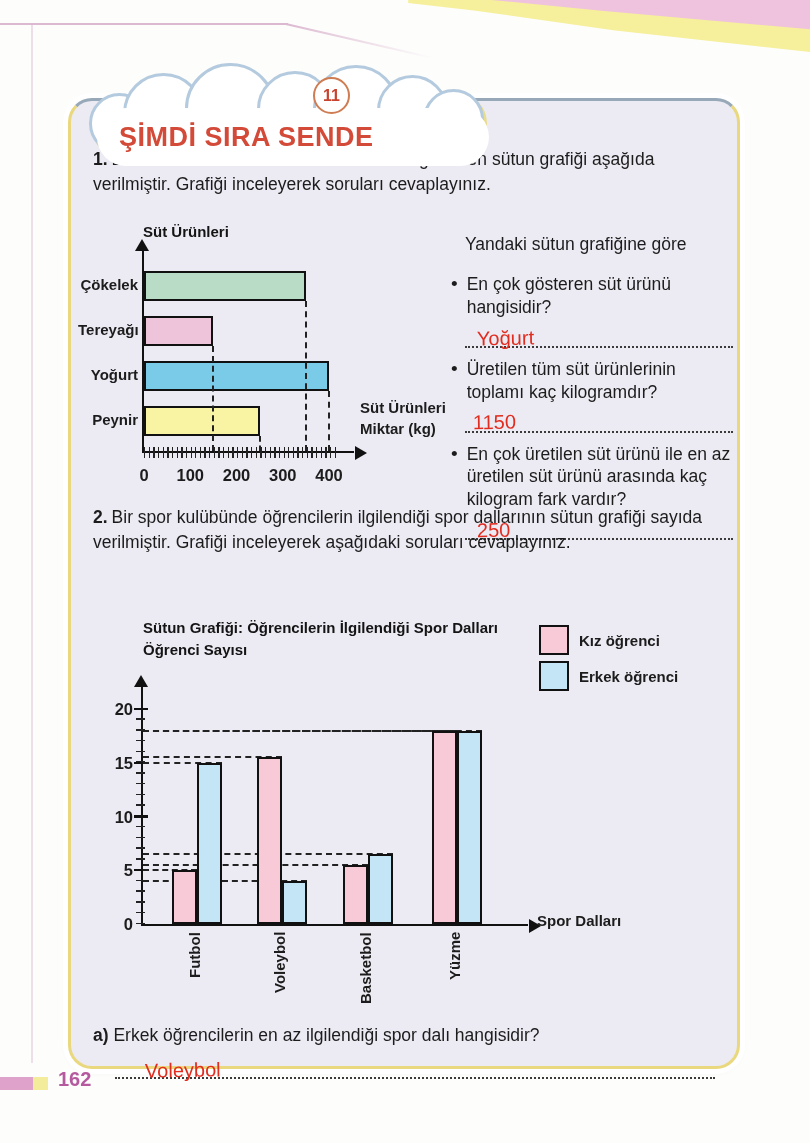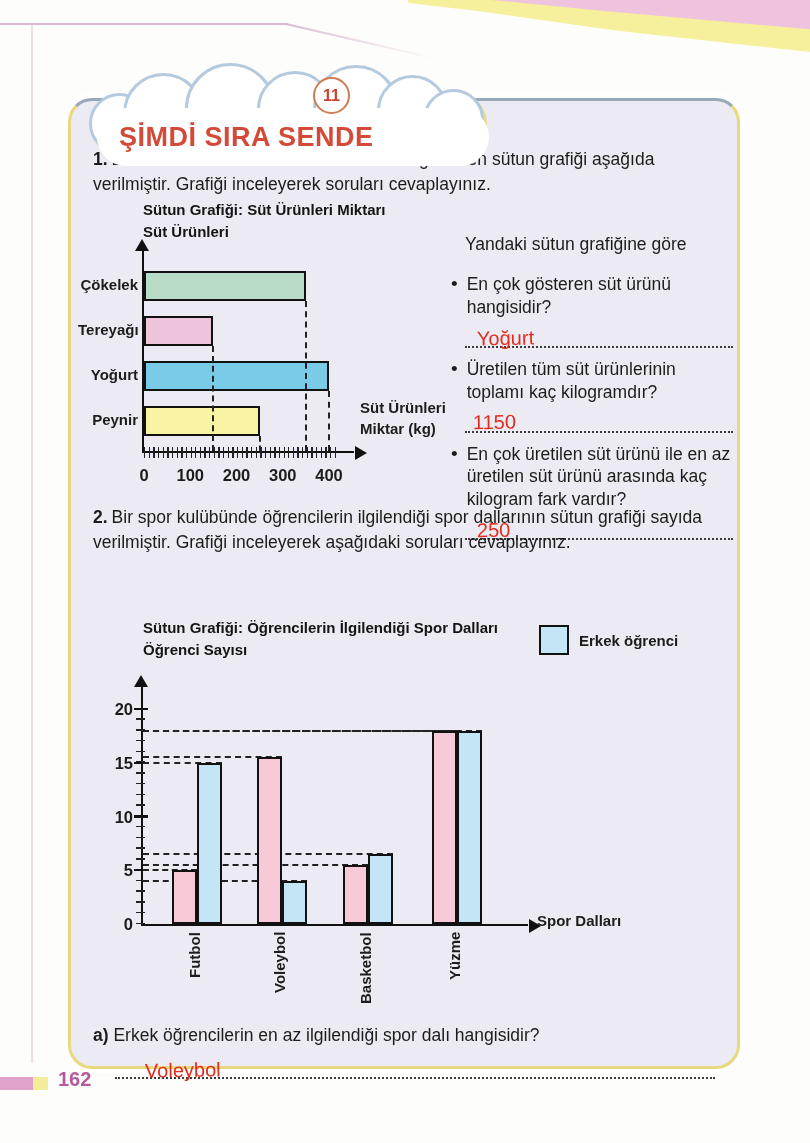--- a/index.html
+++ b/index.html
@@ -123,21 +123,20 @@
       <div class="cloud-body">
         <h1 class="cloud-title">ŞİMDİ SIRA SENDE</h1>
       </div>
     </div>
 
     <div class="q-prompt q1-prompt">
       <span class="q-num">1.</span><span>Bir tesiste üretilen süt ürünleri miktarını gösteren sütun grafiği aşağıda verilmiştir. Grafiği inceleyerek soruları cevaplayınız.</span>
     </div>
 
     <div class="chart1">
-      <div class="c-title t1">Sütun Grafiği: Süt Ürünleri Miktarı</div>
       <div class="c-title t2">Süt Ürünleri</div>
       <div class="plot c1-plot">
         <div class="arrow-up"></div>
         <div class="x-strip"></div>
         <div class="arrow-right"></div>
         <div class="c1-xlabel">
           <div>Süt Ürünleri</div>
           <div>Miktar (kg)</div>
         </div>
       <div class="c1cat" style="left: -66px; top: 25px; width: 60px;">Çökelek</div>
@@ -190,20 +189,24 @@
 
     <div class="q-prompt q2-prompt">
       <span class="q-num">2.</span><span>Bir spor kulübünde öğrencilerin ilgilendiği spor dallarının sütun grafiği sayıda verilmiştir. Grafiği inceleyerek aşağıdaki soruları cevaplayınız.</span>
     </div>
 
     <div class="chart2">
       <div class="c-title t1">Sütun Grafiği: Öğrencilerin İlgilendiği Spor Dalları</div>
       <div class="c-title t2">Öğrenci Sayısı</div>
 
       <div class="legend">
+        <div class="leg-item">
+          <span class="swatch" id="sw0" style="background: rgb(248, 201, 214);"></span>
+          <span class="leg-label">Kız öğrenci</span>
+        </div>
         <div class="leg-item">
           <span class="swatch" id="sw1" style="background: rgb(195, 229, 246);"></span>
           <span class="leg-label">Erkek öğrenci</span>
         </div>
       </div>
 
       <div class="plot c2-plot">
         <div class="arrow-up"></div>
         <div class="y-strip"></div>
         <div class="arrow-right"></div>

